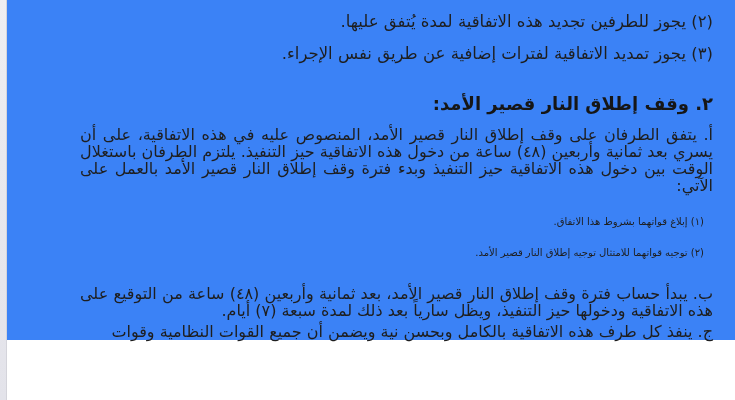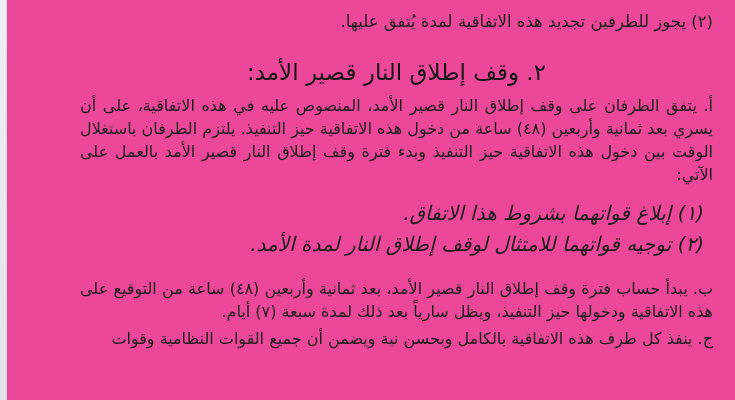--- a/index.html
+++ b/index.html
@@ -8,22 +8,22 @@
     width: 735px;
     height: 400px;
     overflow: hidden;
     background: #ffffff;
     font-family: "DejaVu Sans", sans-serif;
     color: #1e1e1e;
   }
   .page {
     position: relative;
     width: 735px;
-    height: 400px;
-    background: #ec4899;
+    height: 340px;
+    background: #3b82f6;
   }
   .viewer-edge {
     position: absolute;
     left: 0; top: 0;
     width: 6px; height: 400px;
     background: linear-gradient(180deg, #efeff2 0%, #e9e9ee 40%, #e3e3ea 100%);
     border-right: 1px solid #d4d4db;
   }
   .content {
     position: absolute;
@@ -36,68 +36,68 @@
   }
   .top-list .num-line {
     margin: 0;
     font-size: 16.5px;
     line-height: 32px;
     text-align: right;
     white-space: nowrap;
   }
   .section-heading {
     margin: 20px 0 0 0;
-    font-size: 23px;
-    font-weight: 400;
+    font-size: 18px;
+    font-weight: 700;
     line-height: 28px;
-    text-align: center;
+    text-align: right;
     color: #161616;
   }
   .para {
     margin: 8px 0 0 0;
     font-size: 16px;
-    line-height: 23px;
+    line-height: 17px;
     text-align: justify;
     text-align-last: right;
   }
   .inner-list {
     margin-top: 12px;
     padding-right: 9px;
   }
   .inner-list .num-line {
     margin: 0;
-    font-size: 20px;
+    font-size: 10px;
     line-height: 31px;
     text-align: right;
     white-space: nowrap;
-    font-style: italic;
   }
   .para.clause-b { margin-top: 17px; }
   .para.clause-c { margin-top: 4px; }
   .num { unicode-bidi: embed; }
 </style>
 </head>
 <body>
 
 <div class="page">
   <div class="viewer-edge"></div>
 
   <div class="content" dir="rtl">
 
     <div class="top-list">
       <p class="num-line"><span class="num">(٢)</span> <span>يجوز للطرفين تجديد هذه الاتفاقية لمدة يُتفق عليها.</span></p>
+      <p class="num-line"><span class="num">(٣)</span> <span>يجوز تمديد الاتفاقية لفترات إضافية عن طريق نفس الإجراء.</span></p>
     </div>
 
     <h2 class="section-heading">٢. وقف إطلاق النار قصير الأمد:</h2>
 
     <p class="para clause-a">أ. يتفق الطرفان على وقف إطلاق النار قصير الأمد، المنصوص عليه في هذه الاتفاقية، على أن يسري بعد ثمانية وأربعين (٤٨) ساعة من دخول هذه الاتفاقية حيز التنفيذ. يلتزم الطرفان باستغلال الوقت بين دخول هذه الاتفاقية حيز التنفيذ وبدء فترة وقف إطلاق النار قصير الأمد بالعمل على الآتي:</p>
 
     <div class="inner-list">
       <p class="num-line"><span class="num">(١)</span> <span>إبلاغ قواتهما بشروط هذا الاتفاق.</span></p>
-      <p class="num-line"><span class="num">(٢)</span> <span>توجيه قواتهما للامتثال لوقف إطلاق النار لمدة الأمد.</span></p>
+      <p class="num-line"><span class="num">(٢)</span> <span>توجيه قواتهما للامتثال توجيه إطلاق النار قصير الأمد.</span></p>
     </div>
 
     <p class="para clause-b">ب. يبدأ حساب فترة وقف إطلاق النار قصير الأمد، بعد ثمانية وأربعين (٤٨) ساعة من التوقيع على هذه الاتفاقية ودخولها حيز التنفيذ، ويظل سارياً بعد ذلك لمدة سبعة (٧) أيام.</p>
 
     <p class="para clause-c">ج. ينفذ كل طرف هذه الاتفاقية بالكامل وبحسن نية ويضمن أن جميع القوات النظامية وقوات</p>
 
   </div>
 </div>
 
 </body></html>

